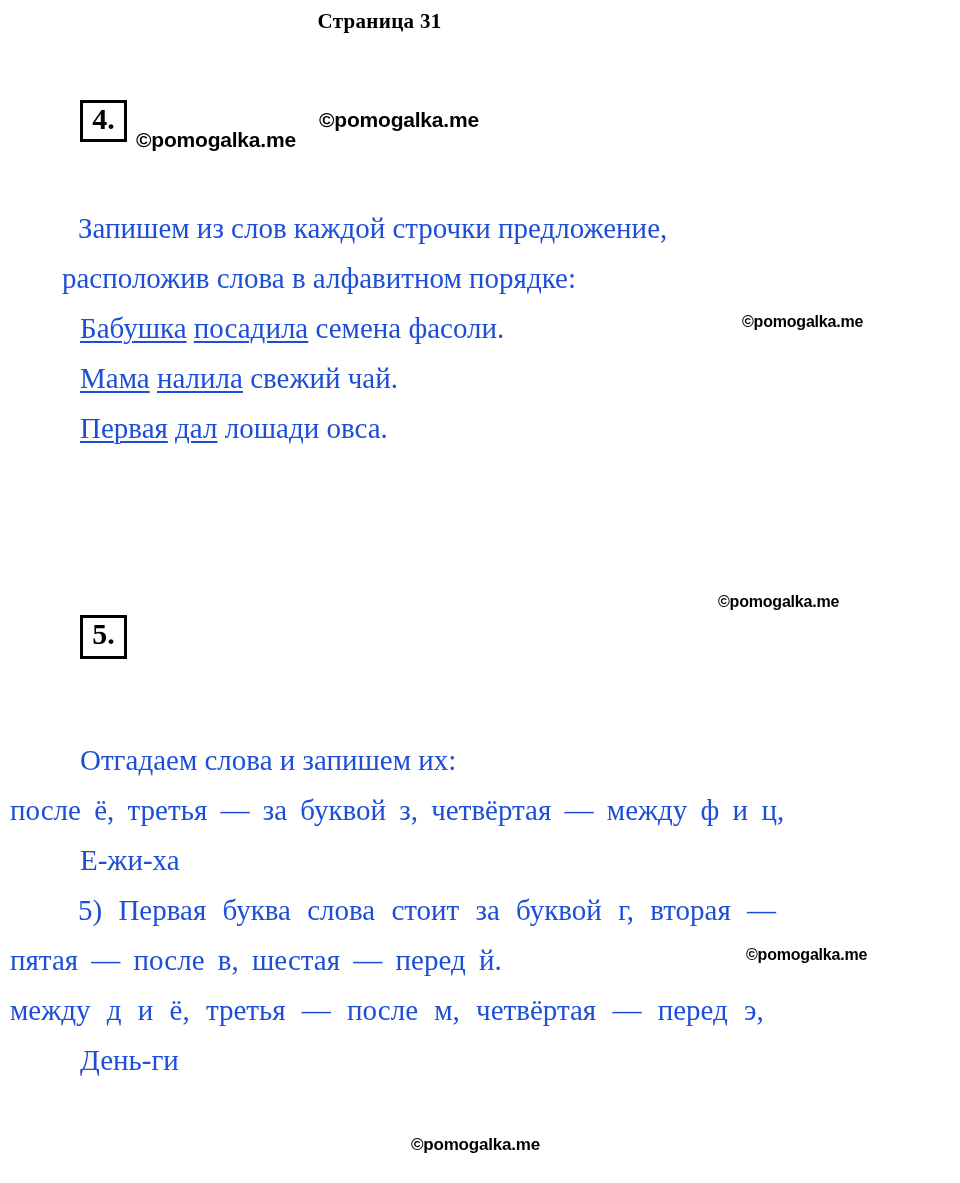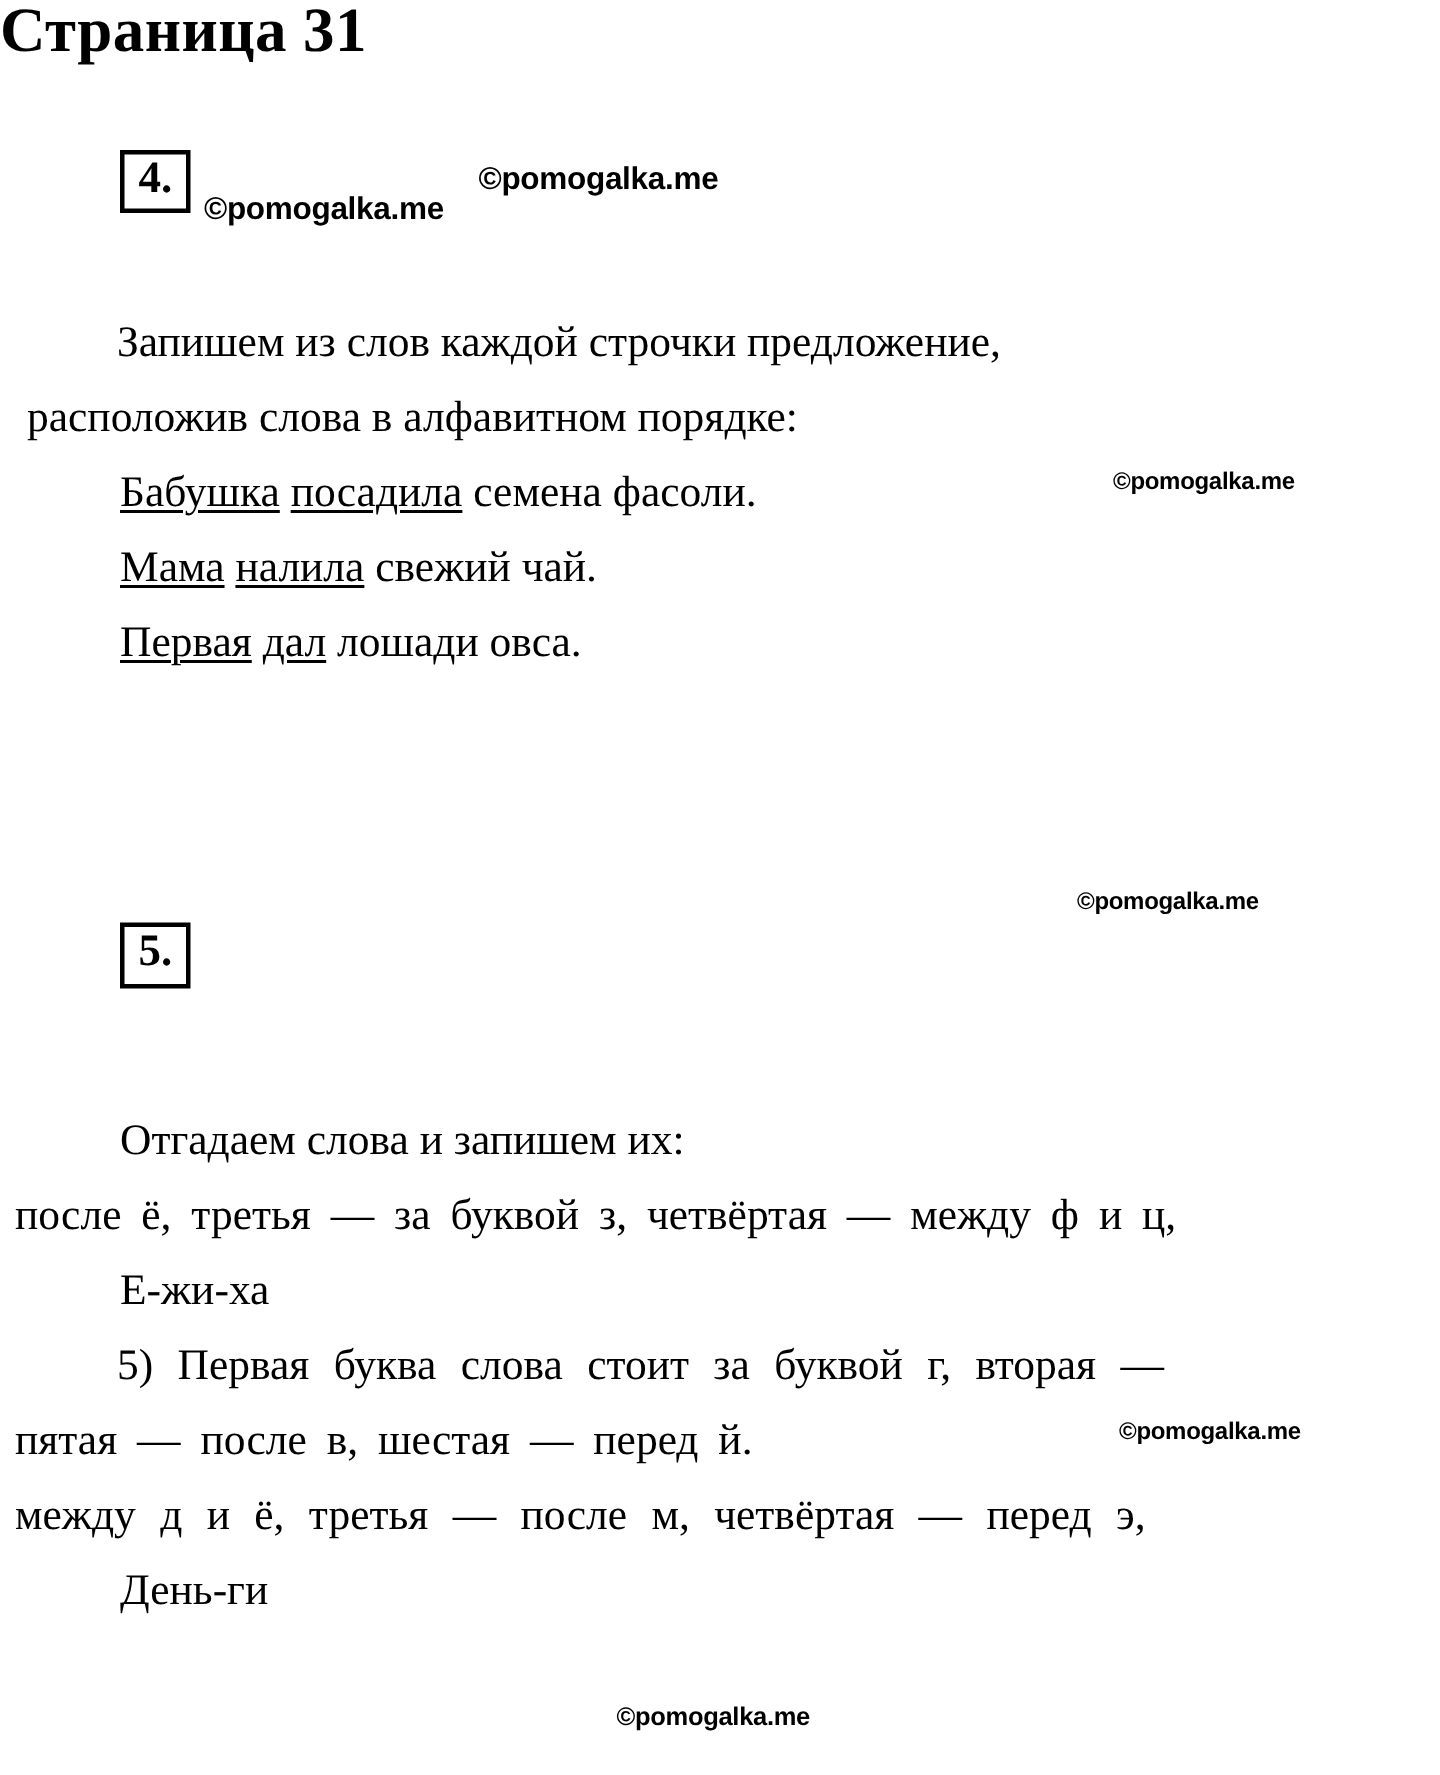--- a/index.html
+++ b/index.html
@@ -23,23 +23,24 @@
     width: 960px;
     height: 1183px;
   }
 
   
   .page-title {
     position: absolute;
     left: 0;
     top: 2px;
     width: 759px;
+    text-align: center;
     font-family: "Liberation Serif", "DejaVu Serif", serif;
     font-weight: bold;
-    font-size: 42px;
+    font-size: 21px;
     letter-spacing: 0.3px;
     line-height: 38px;
   }
 
   
   .ex-box {
     position: absolute;
     border: 3px solid #000000;
     background: #ffffff;
     font-family: "Liberation Serif", "DejaVu Serif", serif;
@@ -81,21 +82,21 @@
   .wm-4 { left: 718px; top: 593px; font-size: 16px; }
   .wm-5 { left: 746px; top: 946px; font-size: 16px; }
   .wm-6 { left: 411px; top: 1135px; font-size: 17px; }
 
   
   .text-block {
     position: absolute;
     font-family: "Liberation Serif", "DejaVu Serif", serif;
     font-size: 29px;
     line-height: 50px;
-    color: #000000;
+    color: #1d4ed8;
   }
 
   .block-ex4 {
     left: 10px;
     top: 203px;
     width: 940px;
   }
   .block-ex5 {
     left: 10px;
     top: 735px;
@@ -133,21 +134,21 @@
   <div class="page-title">Страница 31</div>
 
   <div class="ex-box ex-box-4">
     <span>4.</span>
   </div>
 
   <div class="text-block block-ex4">
 
     <div class="line indent">Запишем из слов каждой строчки предложение,</div>
 
-    <div class="line flush" style="padding-left:8px;">расположив слова в алфавитном порядке:</div>
+    <div class="line flush" style="padding-left:8px;margin-left:44px;">расположив слова в алфавитном порядке:</div>
 
 
     <div class="line flush" style="padding-left:70px;">
       <u class="ul">Бабушка</u><span> </span><u class="ul">посадила</u><span> семена фасоли.</span>
     </div>
 
     <div class="line flush" style="padding-left:70px;">
       <u class="ul">Мама</u><span> </span><u class="ul">налила</u><span> свежий чай.</span>
     </div>
 

